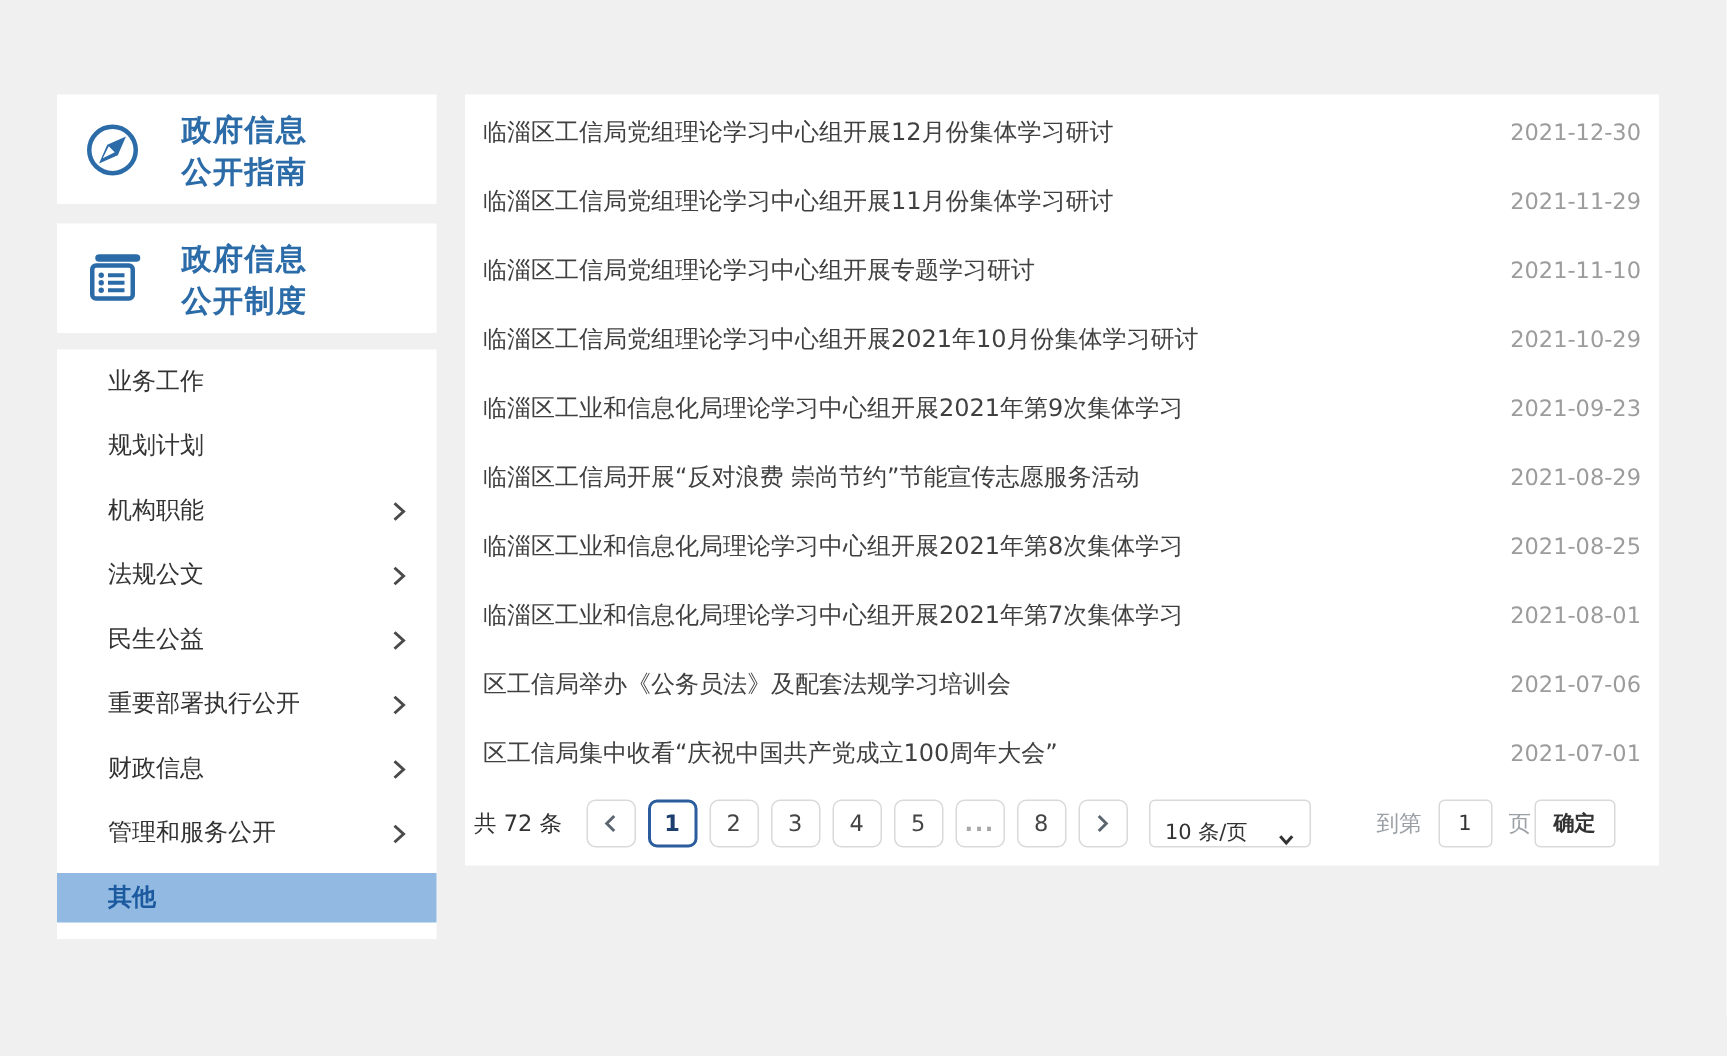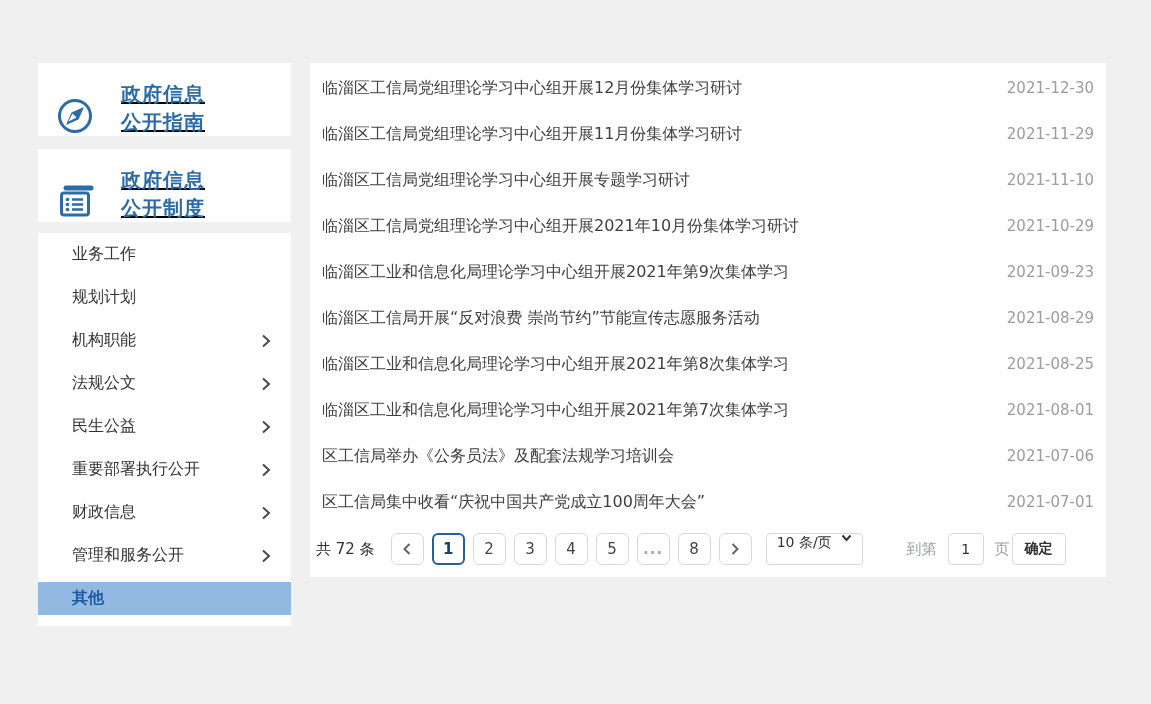--- a/index.html
+++ b/index.html
@@ -7,22 +7,22 @@
   body {
     background: #f0f0f0;
     font-family: "DejaVu Sans", "Liberation Sans", sans-serif;
     position: relative;
     overflow: hidden;
   }
 
   
   .sidebar { position: absolute; left: 38px; top: 63px; width: 253px; }
   .side-top {
-    height: 73px; background: #fff; display: flex; align-items: flex-end;
-    cursor: pointer; position: relative; text-decoration: underline;
+    height: 73px; background: #fff; display: flex; align-items: center;
+    cursor: pointer; position: relative;
   }
   .side-top .icon-box { width: 40px; height: 40px; margin-left: 17px; flex: none; display:flex; align-items:center; justify-content:center; }
   .side-top .labels {
     margin-left: 26px; font-size: 20px; font-weight: 700;
     color: #2b6ba8; line-height: 28px; letter-spacing: 1px;
   }
   .gap-a { margin-bottom: 13px; }
   .gap-b { margin-bottom: 11px; }
   .side-group { background: #fff; padding-bottom: 6px; }
   .side-top.active { background: #2d6aa4; border-top: 4px solid #235e97; height: 75px; }
@@ -62,21 +62,21 @@
     width: 33px; height: 32px; border: 1px solid #d9d9d9; border-radius: 6px;
     background: #fff; display: inline-flex; align-items: center; justify-content: center;
     margin-right: 8px; font-size: 15px; color: #444; cursor: pointer;
     font-family: inherit; flex: none;
   }
   .pg-btn.active { border: 2px solid #2b5d9e; color: #1d3f6e; font-weight: 700; }
   .pg-btn.dots { color: #a8a8a8; font-weight: 700; letter-spacing: 1px; }
   #page-buttons { display: inline-flex; }
   .pg-select {
     height: 32px; border: 1px solid #d9d9d9; border-radius: 4px; background: #fff;
-    display: flex; align-items: flex-start; gap: 9px; padding: 0 10px; margin-left: 6px;
+    display: flex; align-items: flex-end; gap: 20px; padding: 0 10px; margin-left: 6px;
     font-size: 14px; color: #333; cursor: pointer; flex: none;
   }
   .goto { display: flex; align-items: center; margin-left: 44px; color: #9aa0a6; font-size: 15px; }
   .goto-input {
     width: 36px; height: 32px; border: 1px solid #d9d9d9; border-radius: 4px;
     text-align: center; font-size: 14px; color: #333; margin: 0 11px;
     font-family: inherit; background: #fff;
   }
   .confirm-btn {
     height: 32px; padding: 0 12px; border: 1px solid #d9d9d9; border-radius: 4px;

